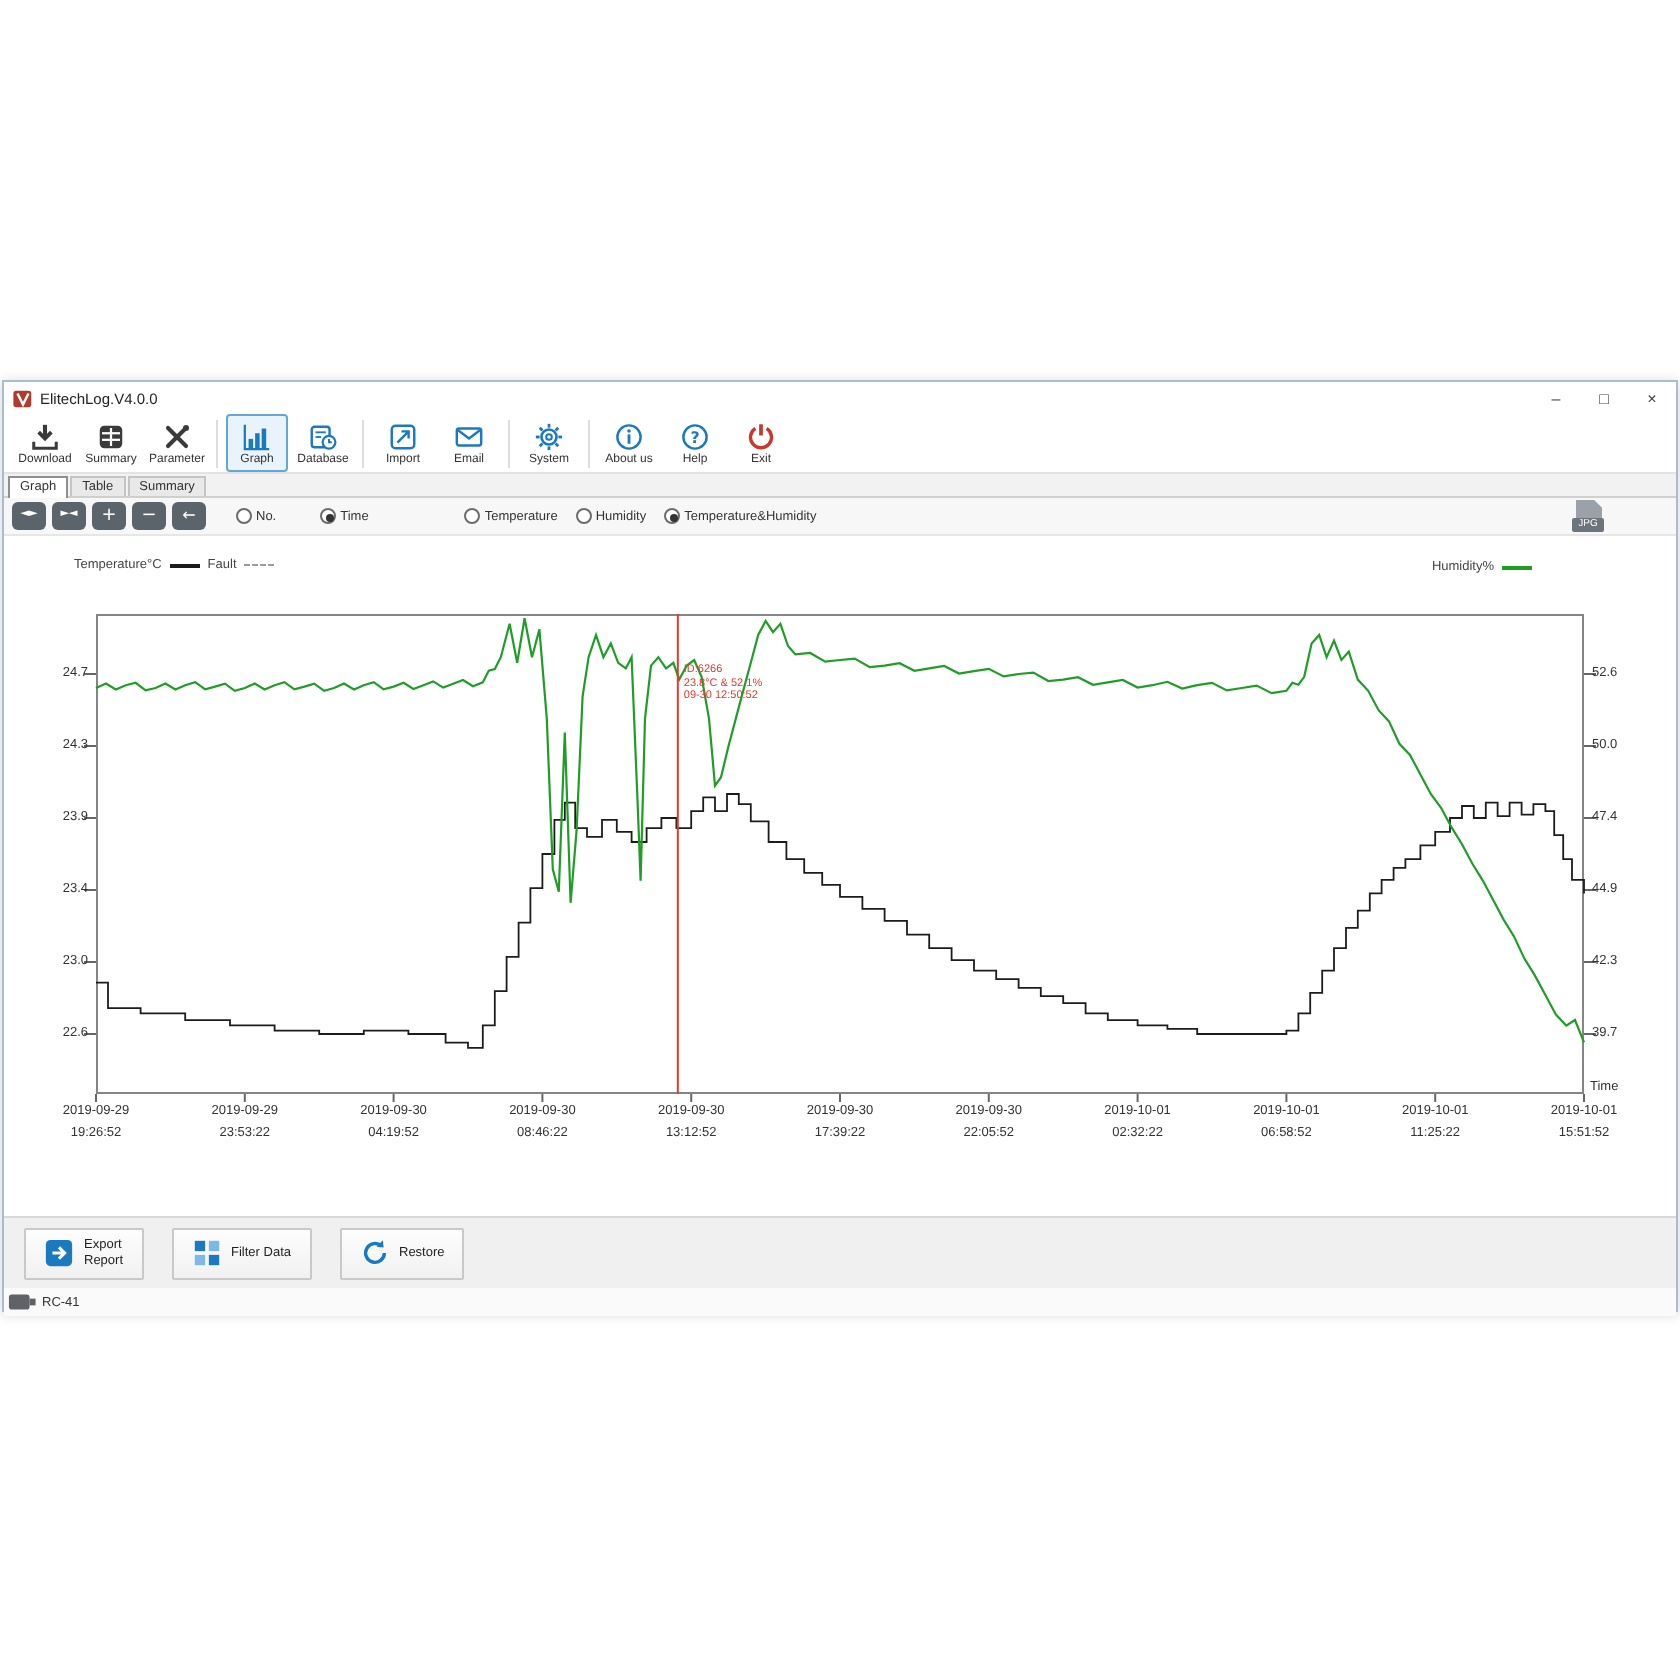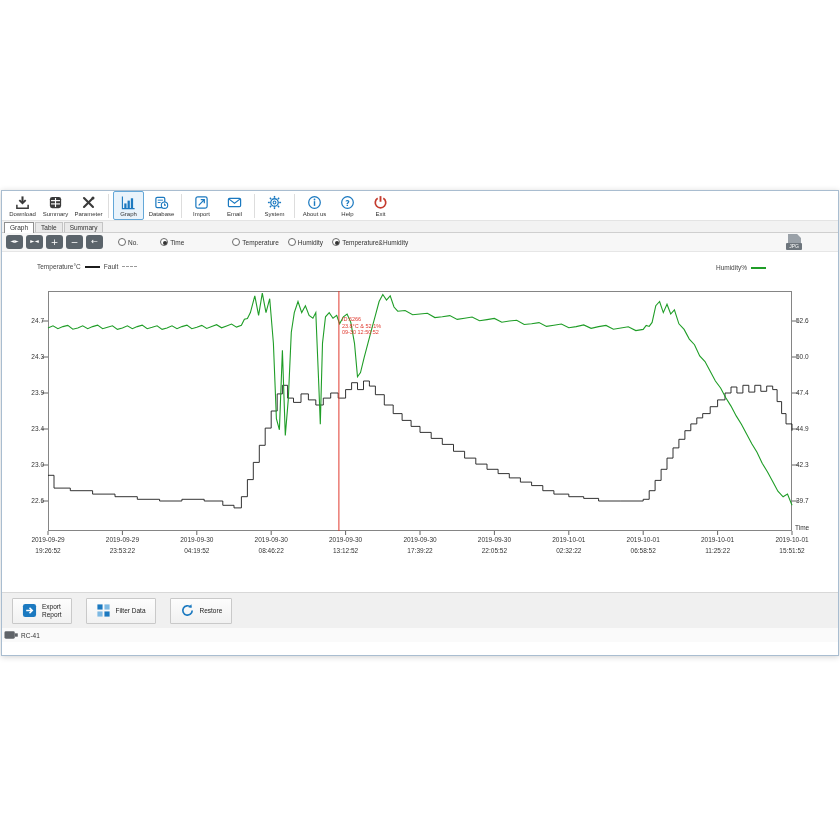--- a/index.html
+++ b/index.html
@@ -57,20 +57,34 @@
   .bbtn .blines{font-size:6.5px;color:#222;line-height:8px;}
   
   .statusbar{height:14px;background:#fafafa;display:flex;align-items:center;padding-left:2px;font-size:6.5px;color:#333;}
   .devicon{width:15px;height:10px;margin-right:2px;}
   .devicon svg{width:15px;height:10px;display:block;}
 </style>
 </head>
 <body>
 
 <div class="window">
+  <div class="titlebar">
+    <span class="app-icon">
+        <svg viewBox="0 0 16 16">
+          <rect x="1" y="2" width="13" height="12" rx="2" fill="#b03a2e"></rect>
+          <path d="m4 4 4 8 4-8" fill="none" stroke="#fff" stroke-width="1.8"></path>
+        </svg>
+      </span>
+    <span class="title-text">ElitechLog.V4.0.0</span>
+    <div class="win-controls">
+      <span class="win-btn">–</span>
+      <span class="win-btn">□</span>
+      <span class="win-btn">×</span>
+    </div>
+  </div>
 
   <div class="toolbar" id="toolbar">
       <div class="tbtn">
         <span class="ticon">
           <svg viewBox="0 0 16 16">
             <path d="M8 1.5v6.5" stroke="#3a3a3a" stroke-width="2.2" fill="none"></path>
             <path d="M4.6 5.4 8 8.8l3.4-3.4" fill="none" stroke="#3a3a3a" stroke-width="2"></path>
             <path d="M2 10.5v3.5h12v-3.5" fill="none" stroke="#3a3a3a" stroke-width="1.6"></path>
           </svg>
         </span>

